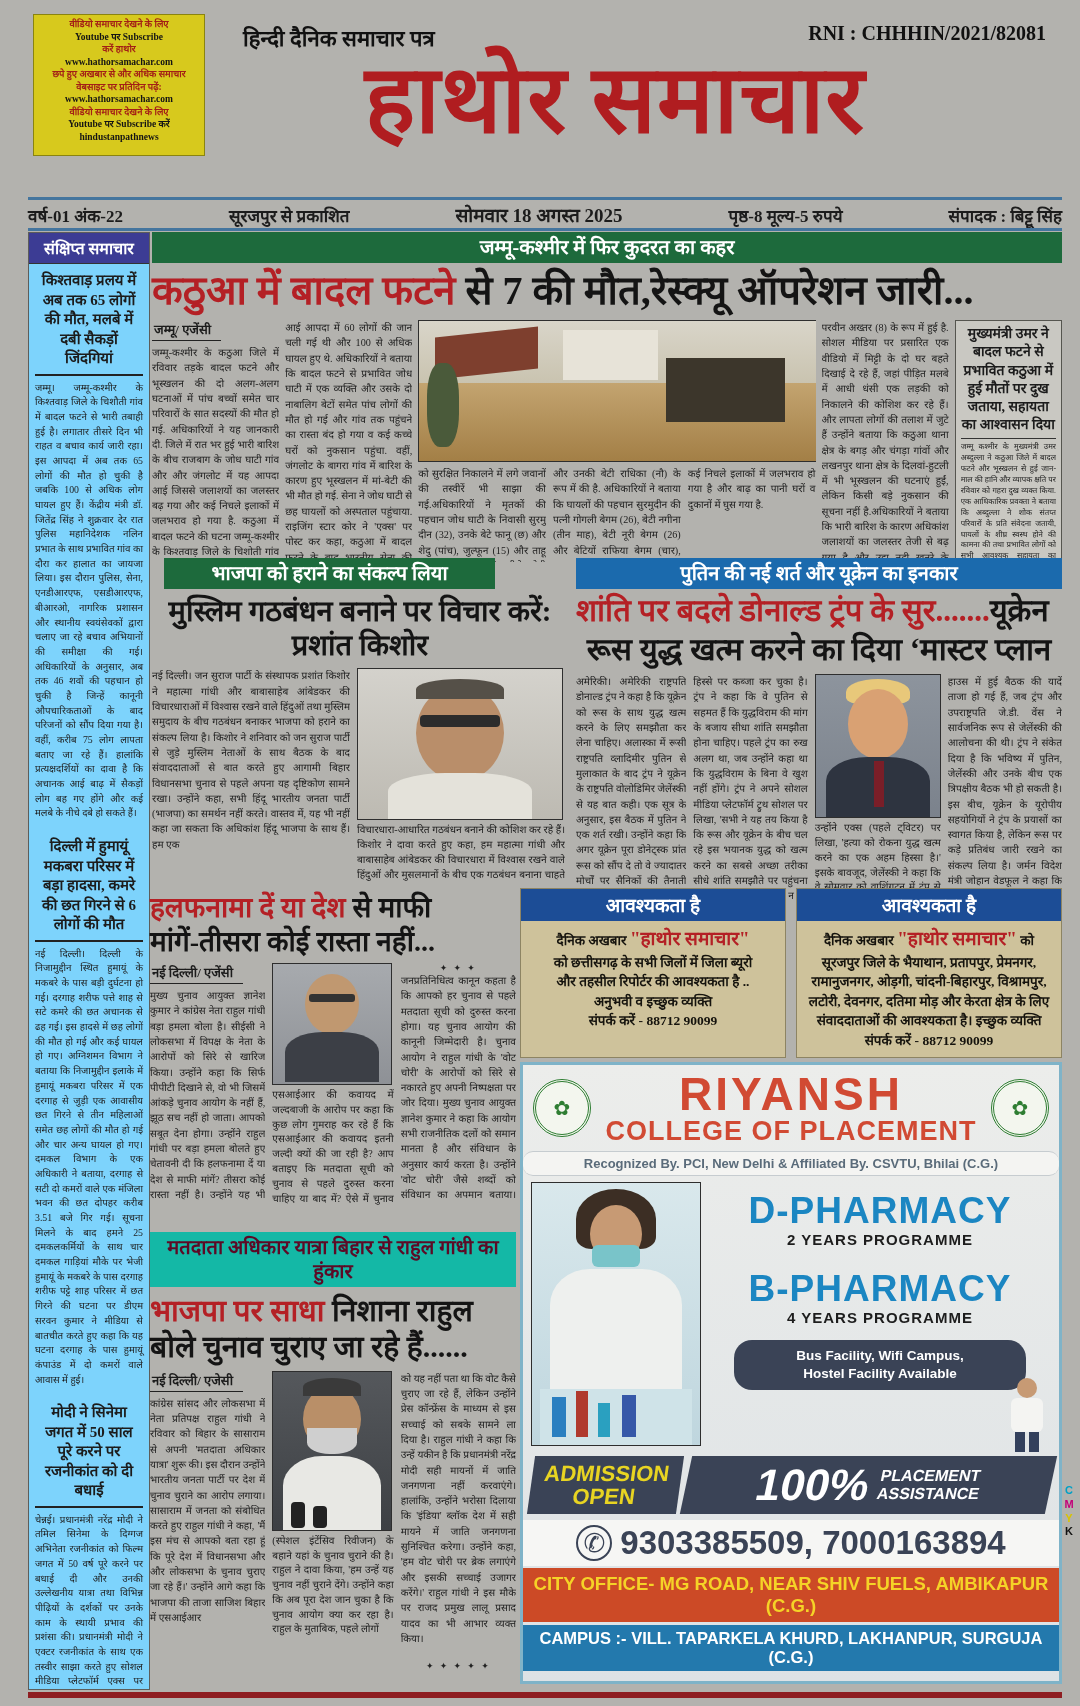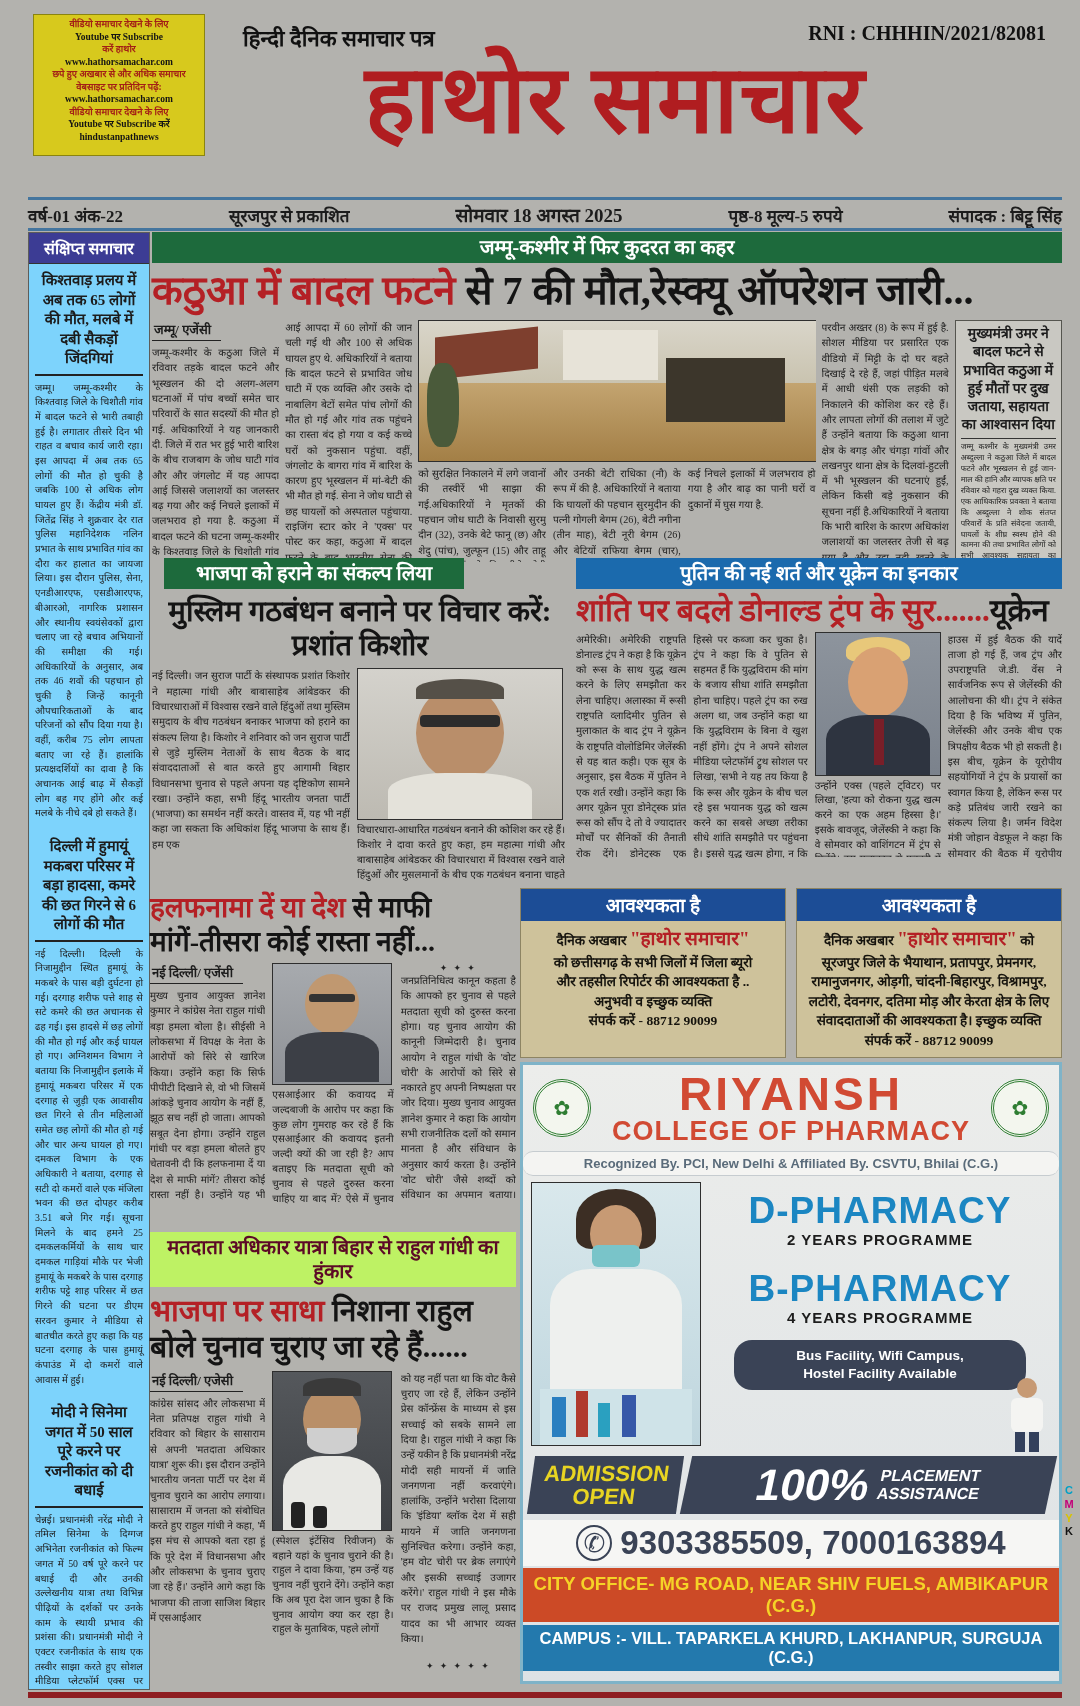--- a/index.html
+++ b/index.html
@@ -19,21 +19,21 @@
        font-family:"Liberation Serif",serif;}
   .rule-blue{left:28px;width:1034px;height:3px;background:#44759e;}
   .dateline{left:28px;top:202px;width:1034px;display:flex;justify-content:space-between;
             align-items:center;font-size:17px;font-weight:700;}
   .dateline .big{font-size:19px;}
   
   .kicker{font-size:20px;font-weight:700;text-align:center;padding:3px 0 4px;line-height:1.2;}
   .k-green{background:#1d6a3c;color:#ffffff;}
   .k-blue{background:#1b6aad;color:#ffffff;}
   .k-mag{background:#b32065;color:#ffffff;}
-  .k-pink{background:#bef264;color:#5c0a26;}
+  .k-pink{background:#14b8a6;color:#5c0a26;}
   .red{color:#b42025;}
   .hl{font-weight:700;color:#141414;line-height:1.18;}
   .bt{font-size:10.2px;text-align:justify;line-height:1.5;color:#1d1d1d;overflow:hidden;}
   .by{font-weight:700;font-size:13px;border-bottom:1.5px solid #222;display:inline-block;
       padding:0 10px 2px 2px;margin-bottom:4px;}
   .ph{border:1px solid #2e2e2e;position:relative;overflow:hidden;background:#9a9a96;}
   .stars{text-align:center;font-size:9px;letter-spacing:2px;color:#222;}
   
   .sidebar{left:28px;top:232px;width:122px;height:1458px;border:1px solid #5d5d5a;
            box-sizing:border-box;overflow:hidden;background:#7dd3fc;}
@@ -170,41 +170,42 @@
       </div>
       <div class="lcol bt" style="width:128px;height:242px">परवीन अख्तर (8) के रूप में हुई है. सोशल मीडिया पर प्रसारित एक वीडियो में मिट्टी के दो घर बहते दिखाई दे रहे हैं, जहां पीड़ित मलबे में आधी धंसी एक लड़की को निकालने की कोशिश कर रहे हैं। और लापता लोगों की तलाश में जुटे हैं उन्होंने बताया कि कठुआ थाना क्षेत्र के बगड़ और चंगड़ा गांवों और लखनपुर थाना क्षेत्र के दिलवां-हुटली में भी भूस्खलन की घटनाएं हुईं, लेकिन किसी बड़े नुकसान की सूचना नहीं है.अधिकारियों ने बताया कि भारी बारिश के कारण अधिकांश जलाशयों का जलस्तर तेजी से बढ़ गया है और उझ नदी खतरे के निशान के पास बह रही है.</div>
       <div class="lcol cm-box" style="width:108px;height:242px">
         <div class="cm-h">मुख्यमंत्री उमर ने बादल फटने से प्रभावित कठुआ में हुई मौतों पर दुख जताया, सहायता का आश्वासन दिया</div>
         <div class="cm-b">जम्मू कश्मीर के मुख्यमंत्री उमर अब्दुल्ला ने कठुआ जिले में बादल फटने और भूस्खलन से हुई जान-माल की हानि और व्यापक क्षति पर रविवार को गहरा दुख व्यक्त किया. एक आधिकारिक प्रवक्ता ने बताया कि अब्दुल्ला ने शोक संतप्त परिवारों के प्रति संवेदना जतायी, घायलों के शीघ्र स्वस्थ होने की कामना की तथा प्रभावित लोगों को सभी आवश्यक सहायता का आश्वासन दिया.प्रभावितों को तत्काल राहत प्रदान करने के लिए अब्दुल्ला ने राज्य आपदा प्रतिक्रिया कोष से आर्थिक सहायता के अलावा मुख्यमंत्री राहत कोष से अनुग्रह राशि देने की घोषणा की. विशेष सहायता में मृतकों के परिजनों को 2-2 लाख रुपये, गंभीर रूप से घायलों को 1-1 लाख रुपये तथा मामूली रूप से घायलों को 50-50 हजार रुपये की सहायता शामिल है.</div>
       </div>
     </div>
   </div>
 
   <div class="abs" style="left:152px;top:558px;width:416px">
-    <div class="kicker k-green" style="width:300px;margin-left:12px">भाजपा को हराने का संकल्प लिया</div>
+    <div class="kicker k-green" style="width:331px;margin-left:12px">भाजपा को हराने का संकल्प लिया</div>
     <div class="hl" style="font-size:29px;text-align:center;margin:5px 0 6px">मुस्लिम गठबंधन बनाने पर विचार करें: प्रशांत किशोर</div>
     <div class="flexrow">
       <div class="bt" style="width:198px;height:212px">नई दिल्ली। जन सुराज पार्टी के संस्थापक प्रशांत किशोर ने महात्मा गांधी और बाबासाहेब आंबेडकर की विचारधाराओं में विश्वास रखने वाले हिंदुओं तथा मुस्लिम समुदाय के बीच गठबंधन बनाकर भाजपा को हराने का संकल्प लिया है। किशोर ने शनिवार को जन सुराज पार्टी से जुड़े मुस्लिम नेताओं के साथ बैठक के बाद संवाददाताओं से बात करते हुए आगामी बिहार विधानसभा चुनाव से पहले अपना यह दृष्टिकोण सामने रखा। उन्होंने कहा, सभी हिंदू भारतीय जनता पार्टी (भाजपा) का समर्थन नहीं करते। वास्तव में, यह भी नहीं कहा जा सकता कि अधिकांश हिंदू भाजपा के साथ हैं। हम एक</div>
       <div style="width:208px">
         <div class="ph" style="width:204px;height:150px;background:linear-gradient(#d4d2cc,#bdbab2)">
           <div class="head" style="left:58px;top:16px;width:88px;height:96px;background:#b98e6a"></div>
           <div class="abs" style="left:62px;top:46px;width:80px;height:12px;background:#2c2c2c;border-radius:4px"></div>
           <div class="abs" style="left:58px;top:10px;width:88px;height:20px;background:#555048;border-radius:50% 50% 0 0"></div>
           <div class="shoulders" style="left:30px;top:104px;width:144px;height:46px;background:#e4e2da"></div>
         </div>
         <div class="cap" style="height:60px">विचारधारा-आधारित गठबंधन बनाने की कोशिश कर रहे हैं। किशोर ने दावा करते हुए कहा, हम महात्मा गांधी और बाबासाहेब आंबेडकर की विचारधारा में विश्वास रखने वाले हिंदुओं और मुसलमानों के बीच एक गठबंधन बनाना चाहते हैं।</div>
       </div>
     </div>
   </div>
 
   <div class="abs" style="left:576px;top:558px;width:486px">
     <div class="kicker k-blue">पुतिन की नई शर्त और यूक्रेन का इनकार</div>
     <div class="hl" style="font-size:31px;text-align:left;margin:4px 0 2px">
       <span class="red">शांति पर बदले डोनाल्ड ट्रंप के सुर.......</span><span>यूक्रेन</span>
     </div>
+    <div class="hl" style="font-size:31px;text-align:center;margin:0 0 6px">रूस युद्ध खत्म करने का दिया ‘मास्टर प्लान</div>
     <div class="flexrow">
       <div class="bt" style="width:112px;height:226px">अमेरिकी। अमेरिकी राष्ट्रपति डोनाल्ड ट्रंप ने कहा है कि यूक्रेन को रूस के साथ युद्ध खत्म करने के लिए समझौता कर लेना चाहिए। अलास्का में रूसी राष्ट्रपति व्लादिमीर पुतिन से मुलाकात के बाद ट्रंप ने यूक्रेन के राष्ट्रपति वोलोडिमिर जेलेंस्की से यह बात कही। एक सूत्र के अनुसार, इस बैठक में पुतिन ने एक शर्त रखी। उन्होंने कहा कि अगर यूक्रेन पूरा डोनेट्स्क प्रांत रूस को सौंप दे तो वे ज्यादातर मोर्चों पर सैनिकों की तैनाती रोक देंगे। डोनेट्स्क एक औद्योगिक क्षेत्र है और रूस के मुख्य लक्ष्यों में से एक रहा है। हालांकि, जेलेंस्की ने पुतिन की इस मांग को ठुकरा दिया। बता दें कि रूस पहले से ही यूक्रेन के करीब पांचवें</div>
       <div class="bt" style="width:116px;height:226px">हिस्से पर कब्जा कर चुका है। ट्रंप ने कहा कि वे पुतिन से सहमत हैं कि युद्धविराम की मांग के बजाय सीधा शांति समझौता होना चाहिए। पहले ट्रंप का रुख अलग था, जब उन्होंने कहा था कि युद्धविराम के बिना वे खुश नहीं होंगे। ट्रंप ने अपने सोशल मीडिया प्लेटफॉर्म ट्रुथ सोशल पर लिखा, 'सभी ने यह तय किया है कि रूस और यूक्रेन के बीच चल रहे इस भयानक युद्ध को खत्म करने का सबसे अच्छा तरीका सीधे शांति समझौते पर पहुंचना है। इससे युद्ध खत्म होगा, न कि सिर्फ एक युद्धविराम होगा, जो अक्सर टिक नहीं पाता है। जेलेंस्की ने कहा कि रूस के लड़ाई रोकने की अनिच्छा के कारण स्थायी शांति मुश्किल हो रही है।</div>
       <div style="width:128px">
         <div class="ph" style="width:124px;height:142px;background:linear-gradient(#8d949d,#7b828c)">
           <div class="abs" style="left:30px;top:4px;width:64px;height:26px;background:#e8c87a;border-radius:50% 50% 30% 30%"></div>
           <div class="head" style="left:32px;top:14px;width:60px;height:70px;background:#d9a173"></div>
           <div class="shoulders" style="left:10px;top:82px;width:104px;height:60px;background:#2e3440"></div>
           <div class="abs" style="left:58px;top:86px;width:10px;height:46px;background:#7a1e28"></div>
         </div>
@@ -261,21 +262,21 @@
         <div>संपर्क करें -   88712 90099</div>
       </div>
     </div>
   </div>
 
   <div class="abs college">
     <div class="col-head">
       <div class="emblem">✿</div>
       <div class="col-title">
         <div class="t1">RIYANSH</div>
-        <div class="t2">COLLEGE OF PHARMACY</div>
+        <div class="t2">COLLEGE OF PLACEMENT</div>
       </div>
       <div class="emblem">✿</div>
     </div>
     <div class="recog">Recognized By. PCI, New Delhi &amp; Affiliated By. CSVTU, Bhilai (C.G.)</div>
     <div class="col-main">
       <div class="ph girl" style="background:linear-gradient(#d9e8ec,#bfd6de)">
         <div class="abs" style="left:44px;top:6px;width:80px;height:60px;background:#3c2e24;border-radius:50% 50% 20% 20%"></div>
         <div class="head" style="left:58px;top:22px;width:52px;height:58px;background:#c79a74"></div>
         <div class="abs" style="left:60px;top:62px;width:48px;height:22px;background:#79c4c9;border-radius:6px"></div>
         <div class="abs" style="left:18px;top:86px;width:132px;height:120px;background:#eef0ee;border-radius:30% 30% 0 0"></div>

